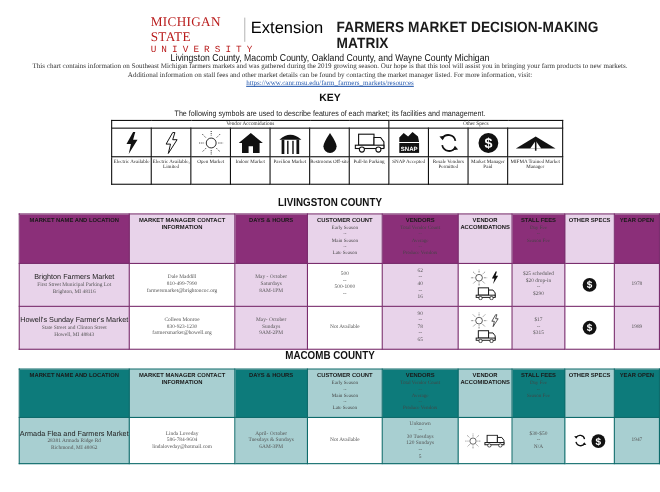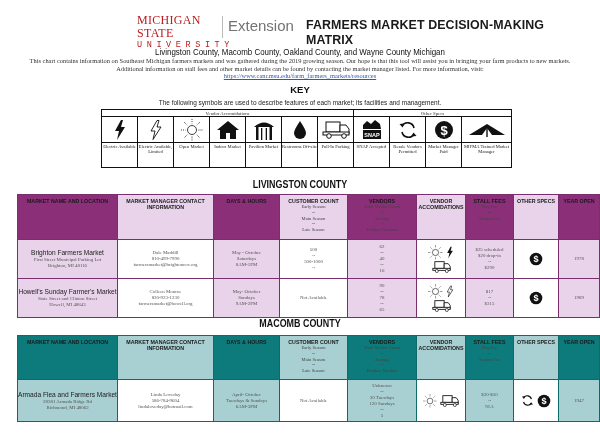--- a/index.html
+++ b/index.html
@@ -4,21 +4,21 @@
 <style>
   * { box-sizing: border-box; margin: 0; padding: 0; }
   html, body { width: 600px; height: 447px; background: #ffffff; overflow: hidden; }
   body { font-family: "Liberation Serif", serif; color: #222; position: relative; }
 
   .header { position: absolute; top: 12px; left: 0; width: 600px; height: 30px; }
   .msu-logo { position: absolute; left: 137px; top: 2px; width: 96px; height: 26px; color: #b91c1c; }
   .msu-logo .line1 { font-family: "Liberation Serif", serif; font-size: 12px; letter-spacing: 0.3px; line-height: 13px; }
   .msu-logo .line2 { font-family: Liberation Mono, monospace; font-size: 8.5px; letter-spacing: 4.6px; line-height: 11px; }
   .divider-v { position: absolute; left: 222px; top: 4px; width: 1px; height: 22px; background: #bbb; }
-  .ext { position: absolute; left: 228px; top: 5px; font-family: "Liberation Sans", sans-serif; font-size: 15px; color: #737373; }
+  .ext { position: absolute; left: 228px; top: 5px; font-family: "Liberation Sans", sans-serif; font-size: 15px; color: #000000; }
   .matrix-title { position: absolute; left: 306px; top: 5px; font-family: "Liberation Sans", sans-serif; font-size: 13.5px; font-weight: bold; color: #1a1a1a; letter-spacing: 0.1px; transform: scaleX(0.92); transform-origin: left; }
 
   .counties { position: absolute; top: 47px; width: 600px; text-align: center; font-family: "Liberation Sans", sans-serif; font-size: 9px; color: #111; transform: scaleX(0.88); }
   .intro { position: absolute; top: 57px; left: 18px; width: 564px; text-align: center; font-size: 6.4px; line-height: 7.6px; color: #333; }
   .intro a { color: #2a5db0; text-decoration: underline; }
   .key-title { position: absolute; top: 84px; width: 600px; text-align: center; font-family: "Liberation Sans", sans-serif; font-weight: bold; font-size: 9.5px; color: #111; }
   .key-sub { position: absolute; top: 98px; width: 600px; text-align: center; font-family: "Liberation Sans", sans-serif; font-size: 7.2px; color: #222; transform: scaleX(0.9); }
 
   .key-table { position: absolute; top: 109px; left: 101px; border-collapse: collapse; }
   .key-table td, .key-table th { border: 1px solid #111; text-align: center; vertical-align: middle; }

